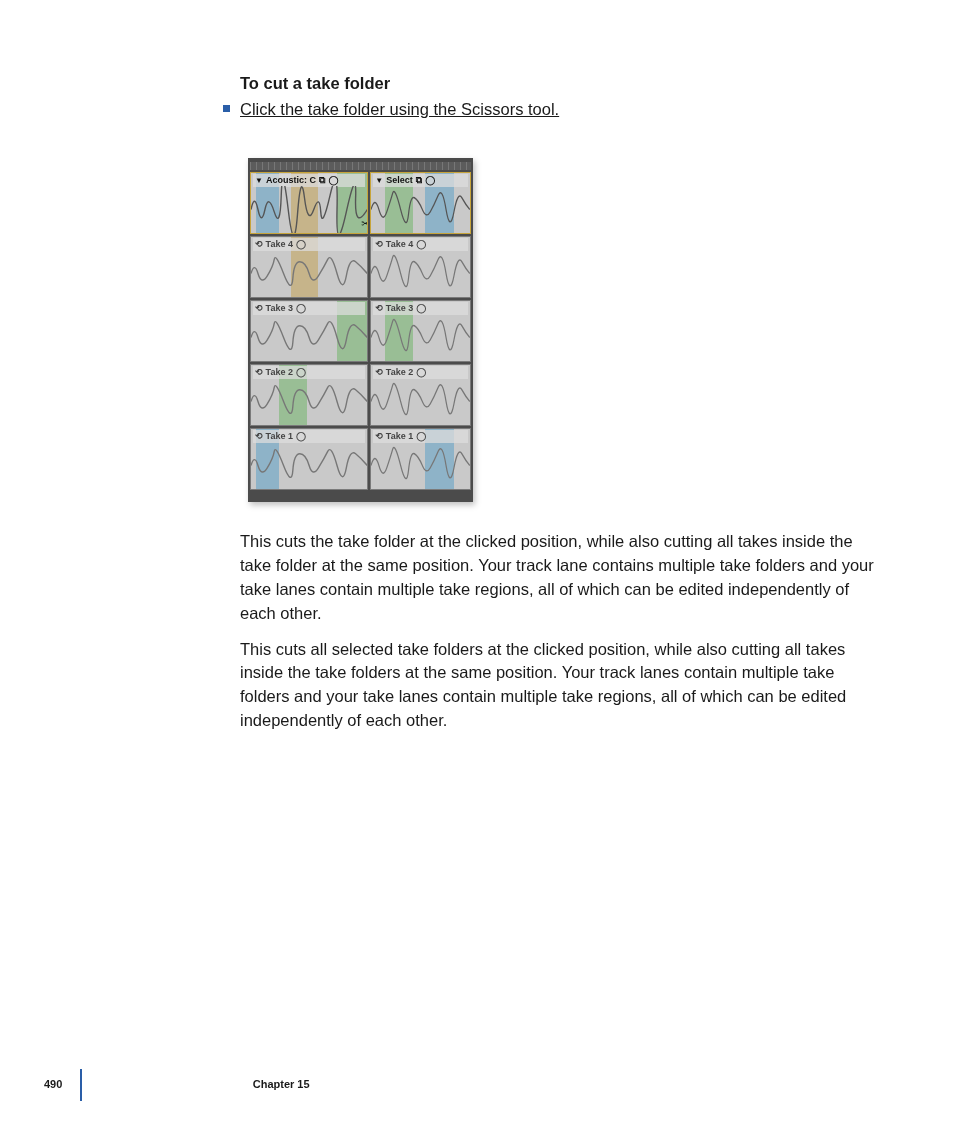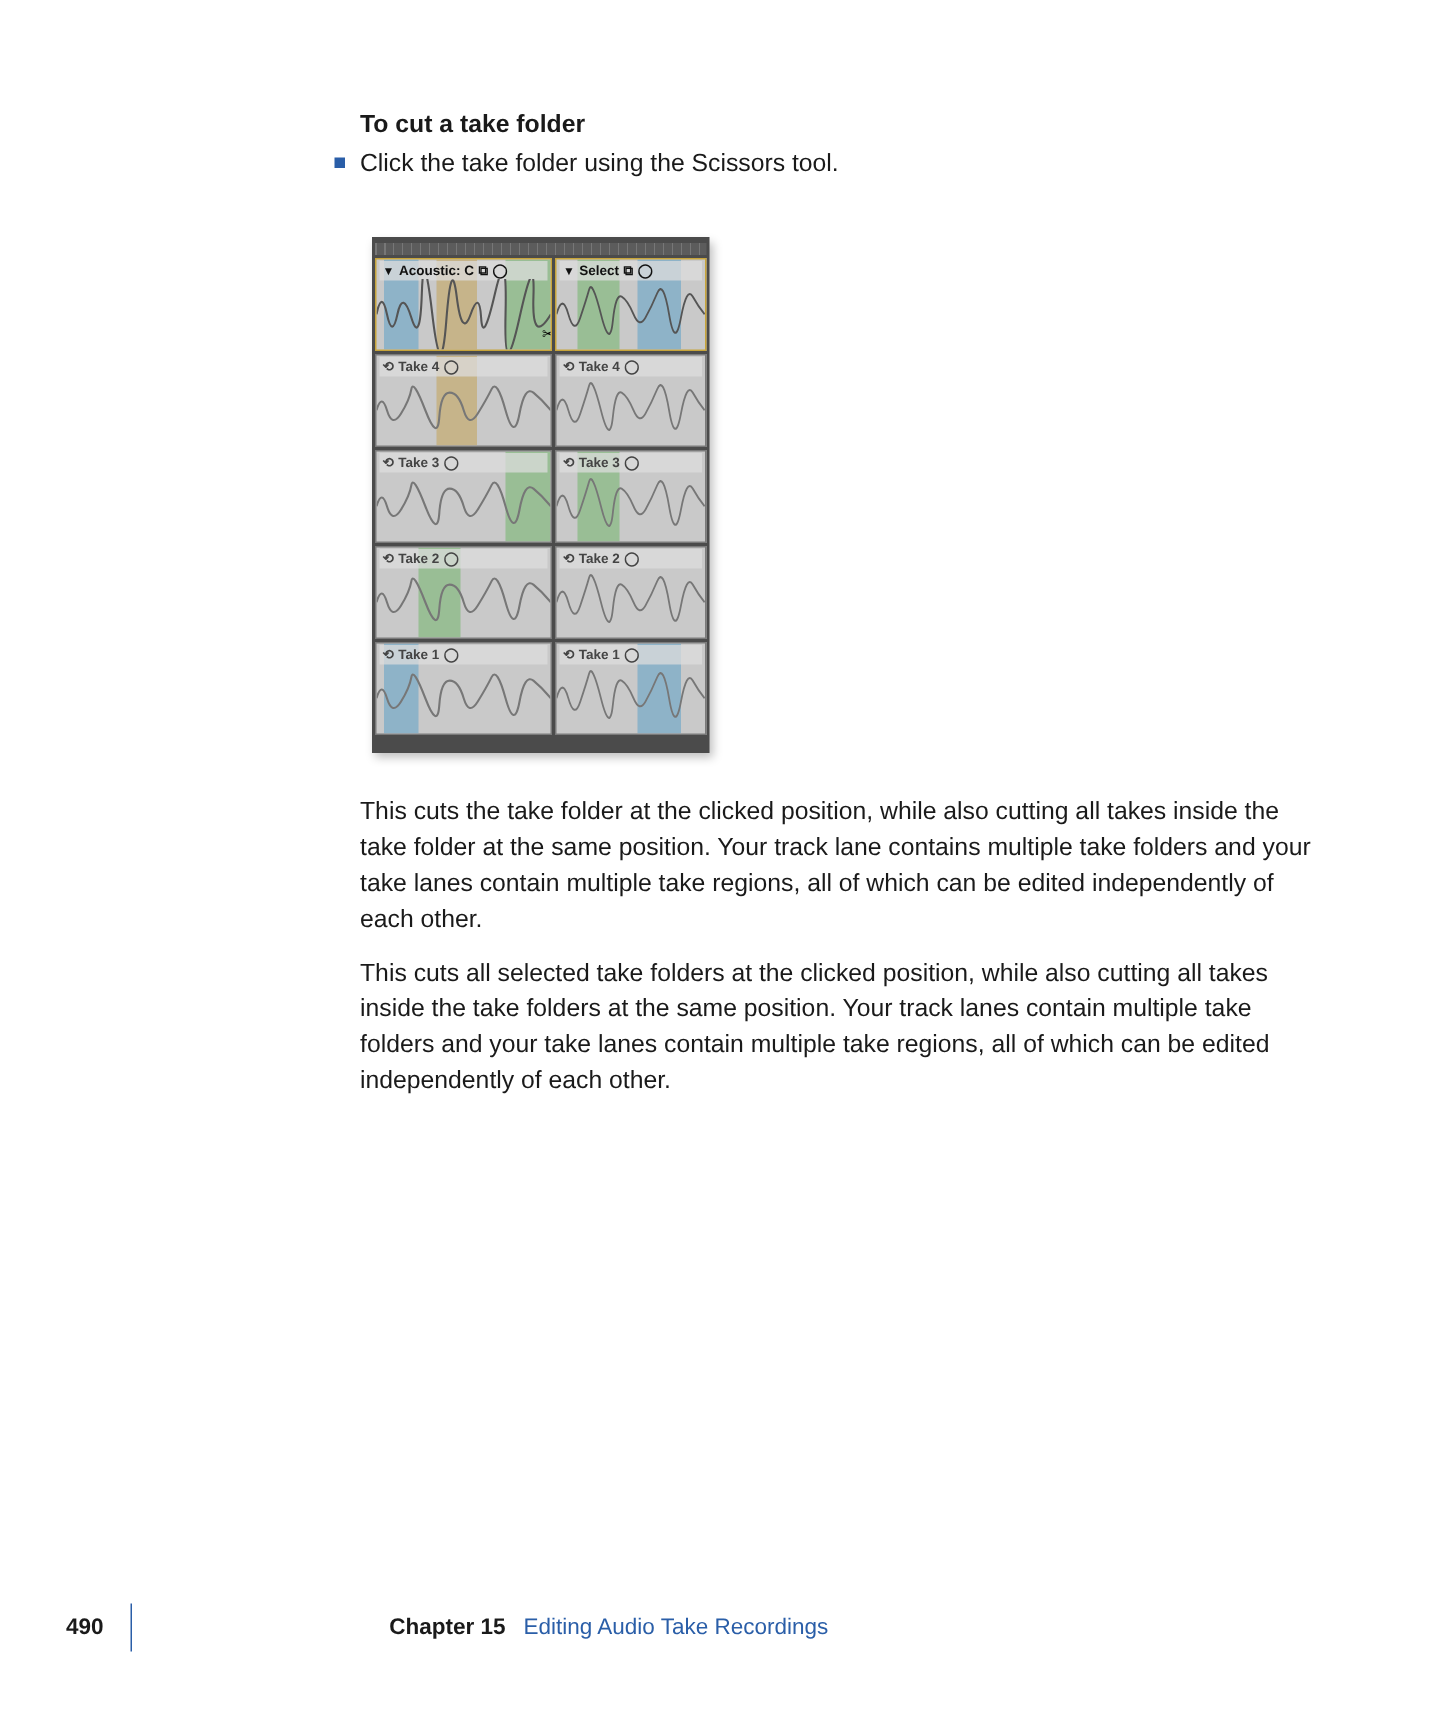--- a/index.html
+++ b/index.html
@@ -21,20 +21,21 @@
     width: 648px;
   }
   .heading {
     font-weight: 600;
     margin: 0 0 2px 0;
   }
   ul.bullet {
     list-style: none;
     padding: 0;
     margin: 0 0 12px 0;
+    text-decoration: underline;
   }
   ul.bullet li {
     position: relative;
     padding-left: 0;
   }
   ul.bullet li::before {
     content: "";
     position: absolute;
     left: -17px;
     top: 7px;
@@ -126,21 +127,21 @@
     left: -1px; top: -2px;
     color: #000;
   }
   
   .foot {
     position: absolute;
     left: 44px;
     bottom: 44px;
     display: flex;
     align-items: center;
-    font-size: 15px;
+    font-size: 11px;
   }
   .foot .pgnum { font-weight: 700; padding-right: 18px; }
   .foot .rule {
     width: 1.4px;
     height: 32px;
     background: #2a5ea8;
     margin-right: 150px;
   }
   .foot .chap { font-weight: 700; margin-left: 21px; }
   .foot .title { color: #2a5ea8; margin-left: 12px; }
@@ -312,14 +313,13 @@
 
   <p class="para">This cuts the take folder at the clicked position, while also cutting all takes inside the take folder at the same position. Your track lane contains multiple take folders and your take lanes contain multiple take regions, all of which can be edited independently of each other.</p>
 
   <p class="para">This cuts all selected take folders at the clicked position, while also cutting all takes inside the take folders at the same position. Your track lanes contain multiple take folders and your take lanes contain multiple take regions, all of which can be edited independently of each other.</p>
 </div>
 
 <div class="foot">
   <span class="pgnum">490</span>
   <span class="rule"></span>
   <span class="chap">Chapter 15</span>
-  <span class="title">Editing Audio Take Recordings</span>
 </div>
 
 </body></html>

